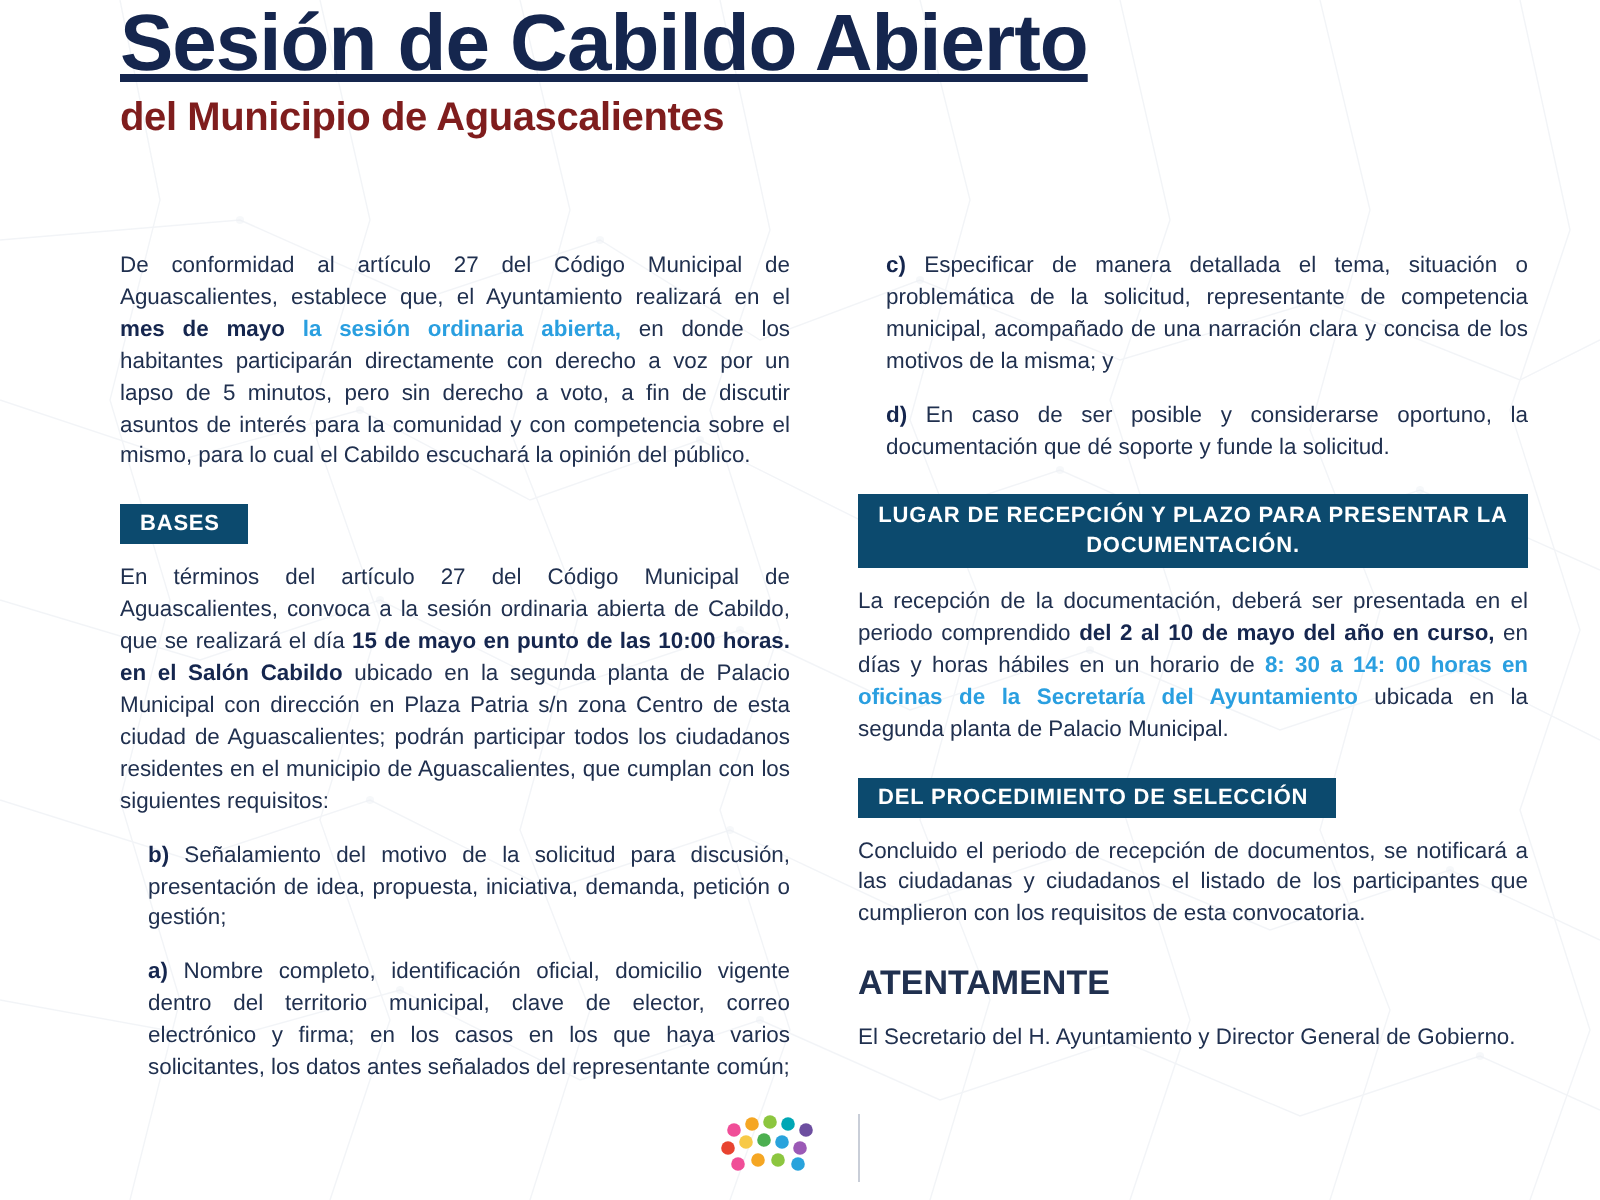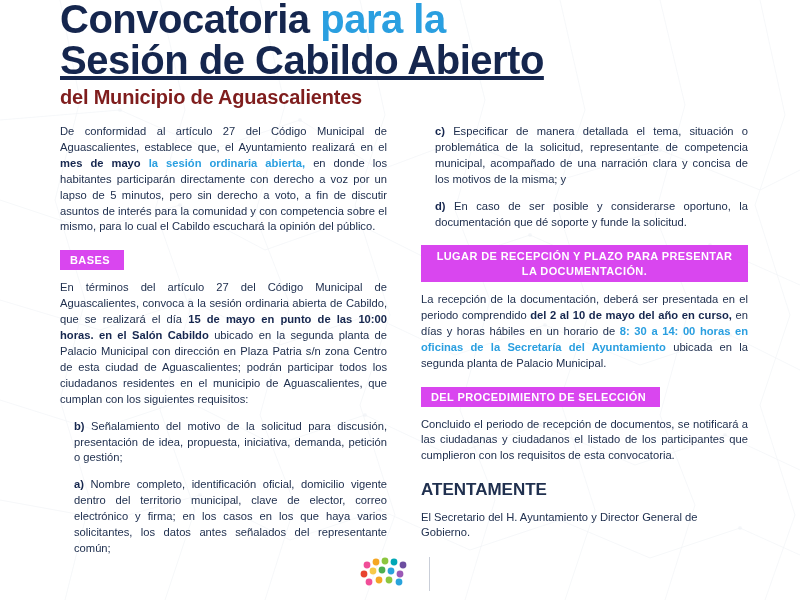--- a/index.html
+++ b/index.html
@@ -58,38 +58,38 @@
     margin: 6px 0 0 0;
     letter-spacing: -0.2px;
   }
 
   
   .columns {
     position: relative;
     z-index: 2;
     display: flex;
     gap: 34px;
-    padding: 24px 52px 0 60px;
+    padding: 24px 36px 0 60px;
   }
   .col { width: 336px; }
 
   p.body {
     font-size: 11.2px;
     line-height: 1.42;
     color: #20304f;
     text-align: justify;
     margin: 0 0 11px 0;
   }
   .b { font-weight: bold; color: #15264e; }
   .hl { color: #2a9fe0; font-weight: bold; }
   .indent { padding-left: 14px; }
 
   .chip {
     display: inline-block;
-    background: #d946ef;
+    background: #0c4a6e;
     color: #ffffff;
     font-weight: bold;
     font-size: 11px;
     letter-spacing: 0.4px;
     padding: 4px 14px 4px 10px;
     margin: 4px 0 10px 0;
   }
   .chip.wide { padding-right: 10px; line-height: 1.3; text-align: center; }
 
   .aten {
@@ -172,24 +172,20 @@
     <circle cx="540" cy="425" r="2"></circle>
       <circle cx="725" cy="435" r="2"></circle>
     <circle cx="200" cy="495" r="2"></circle>
       <circle cx="380" cy="510" r="2"></circle>
     <circle cx="560" cy="520" r="2"></circle>
       <circle cx="740" cy="528" r="2"></circle>
   </g>
 </svg>
 
 <div class="header">
-  <h1 class="title-line1">
-    <span class="t-dark">Convocatoria</span>
-    <span class="t-blue">para la</span>
-  </h1>
   <h2 class="title-line2">Sesión de Cabildo Abierto</h2>
   <h3 class="title-line3">del Municipio de Aguascalientes</h3>
 </div>
 
 <div class="columns">
 
   <div class="col">
 
     <p class="body"><span>De conformidad al artículo 27 del Código Municipal de Aguascalientes, establece que, el Ayuntamiento realizará en el </span><span class="b">mes de mayo</span><span class="hl"> la sesión ordinaria abierta,</span><span> en donde los habitantes participarán directamente con derecho a voz por un lapso de 5 minutos, pero sin derecho a voto, a fin de discutir asuntos de interés para la comunidad y con competencia sobre el mismo, para lo cual el Cabildo escuchará la opinión del público.</span></p>
 

